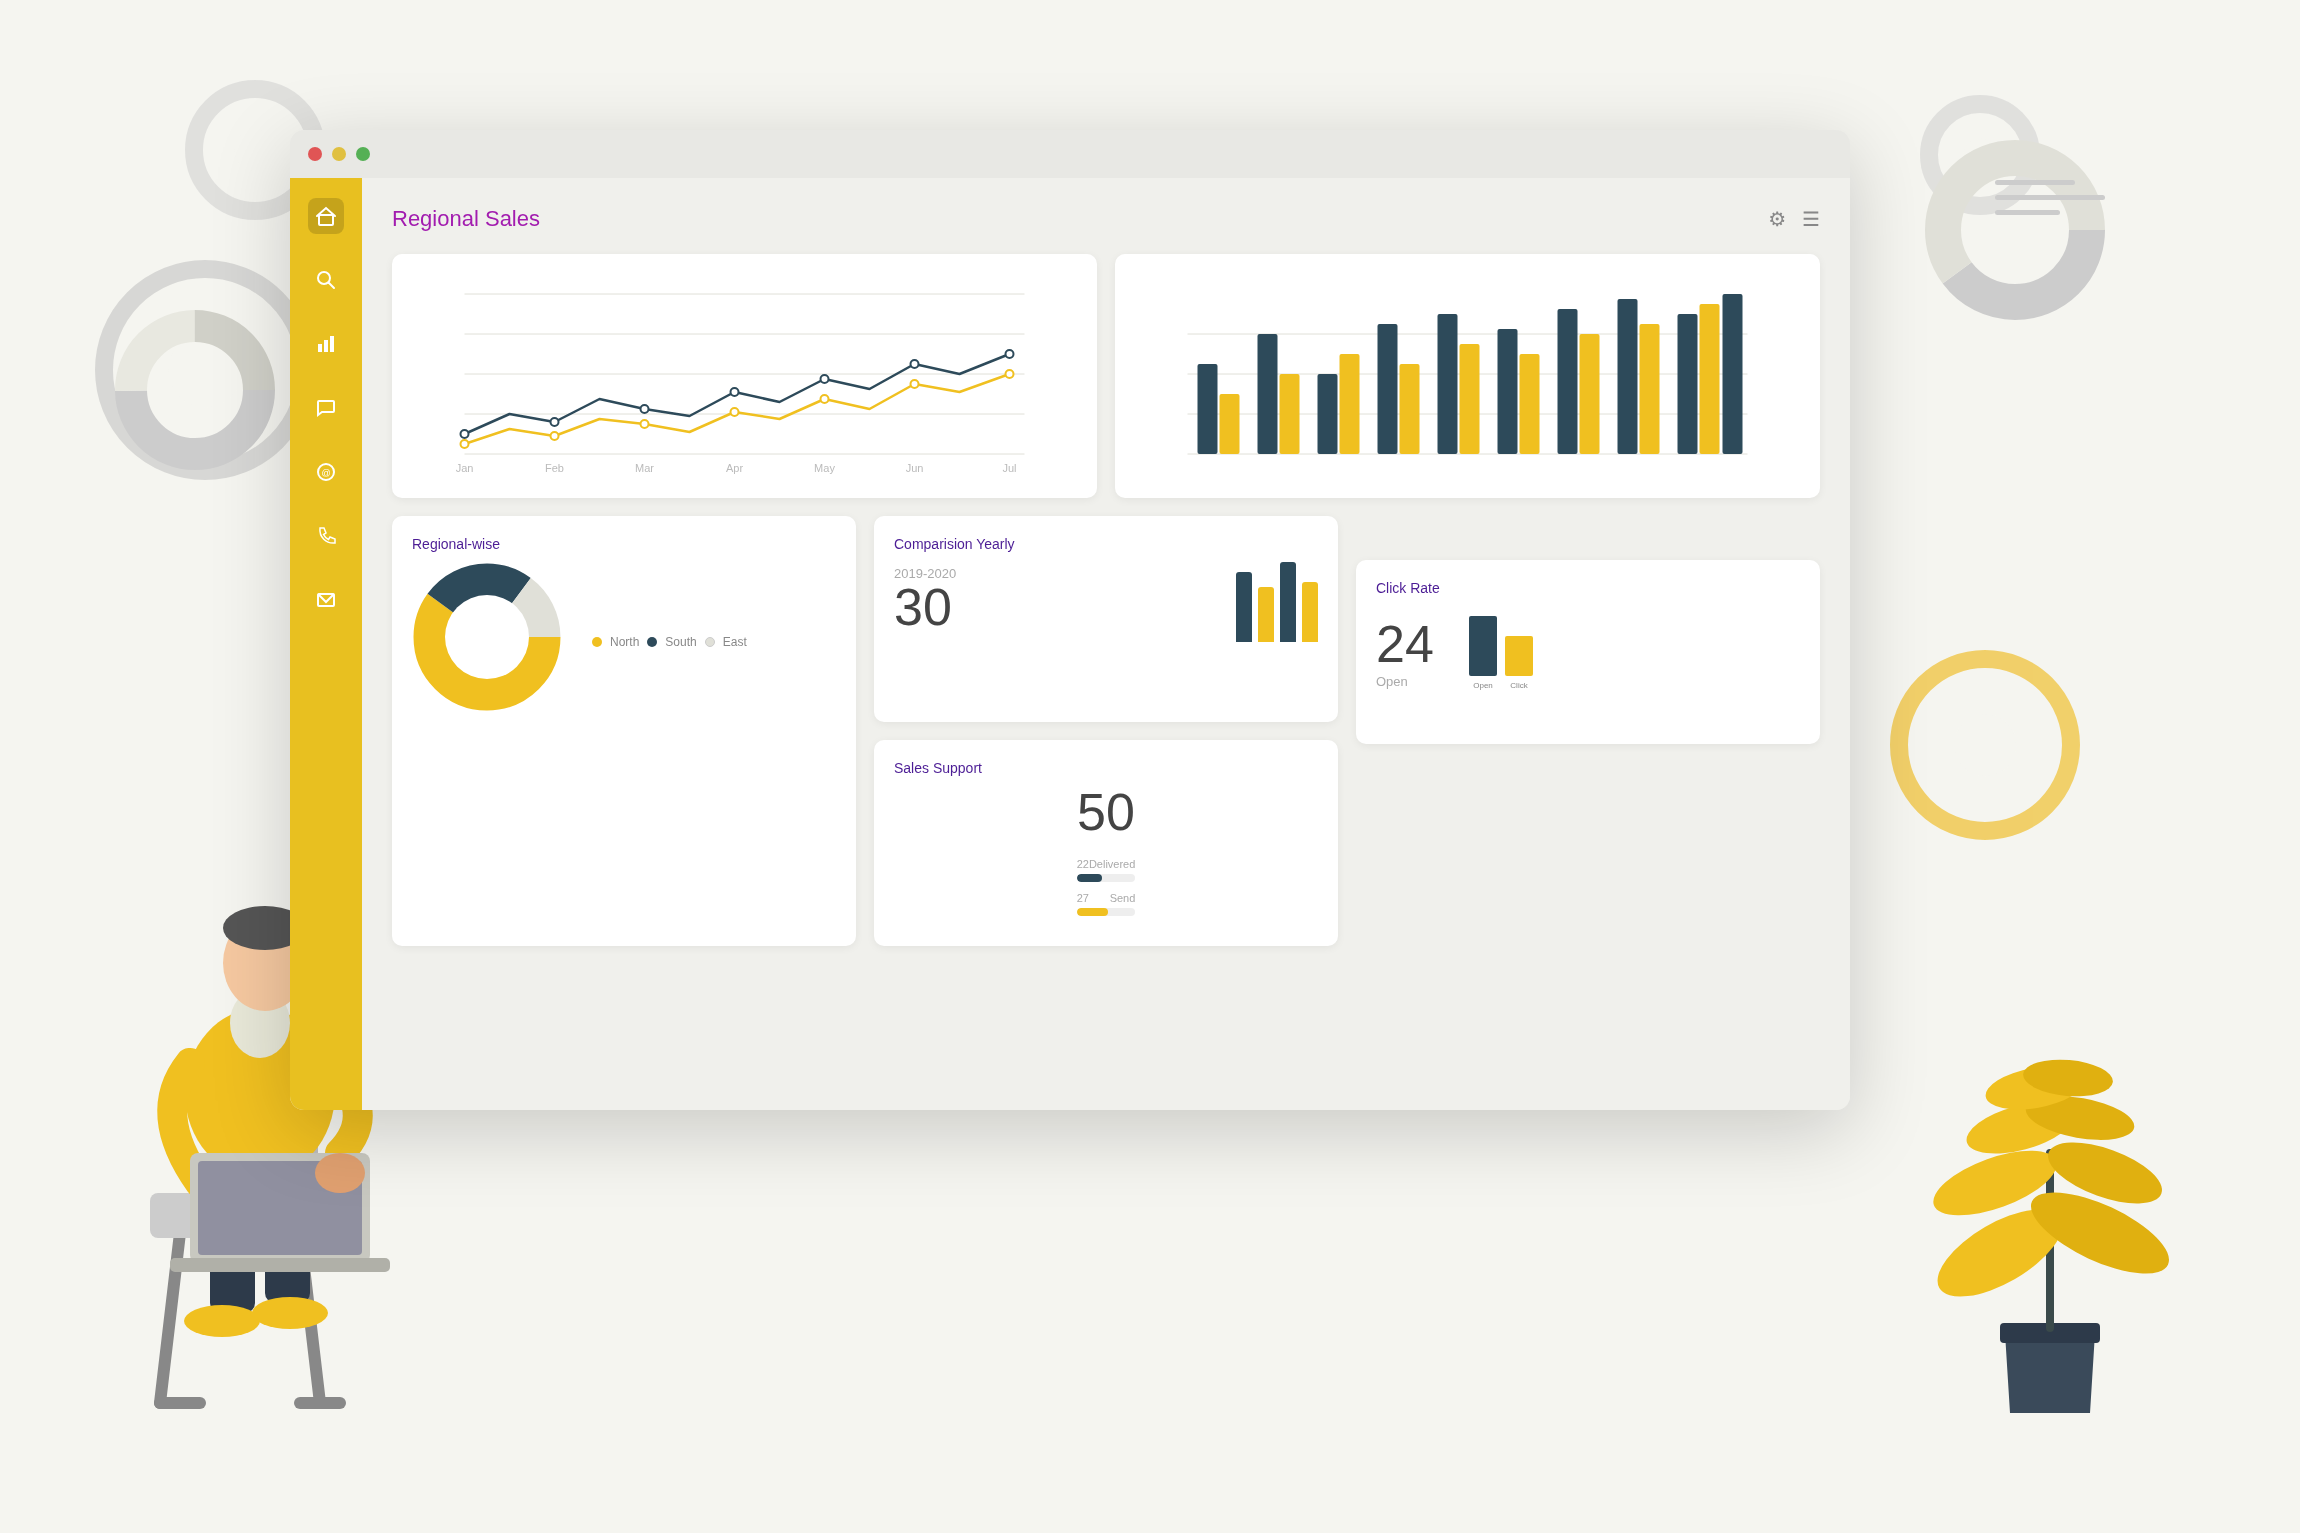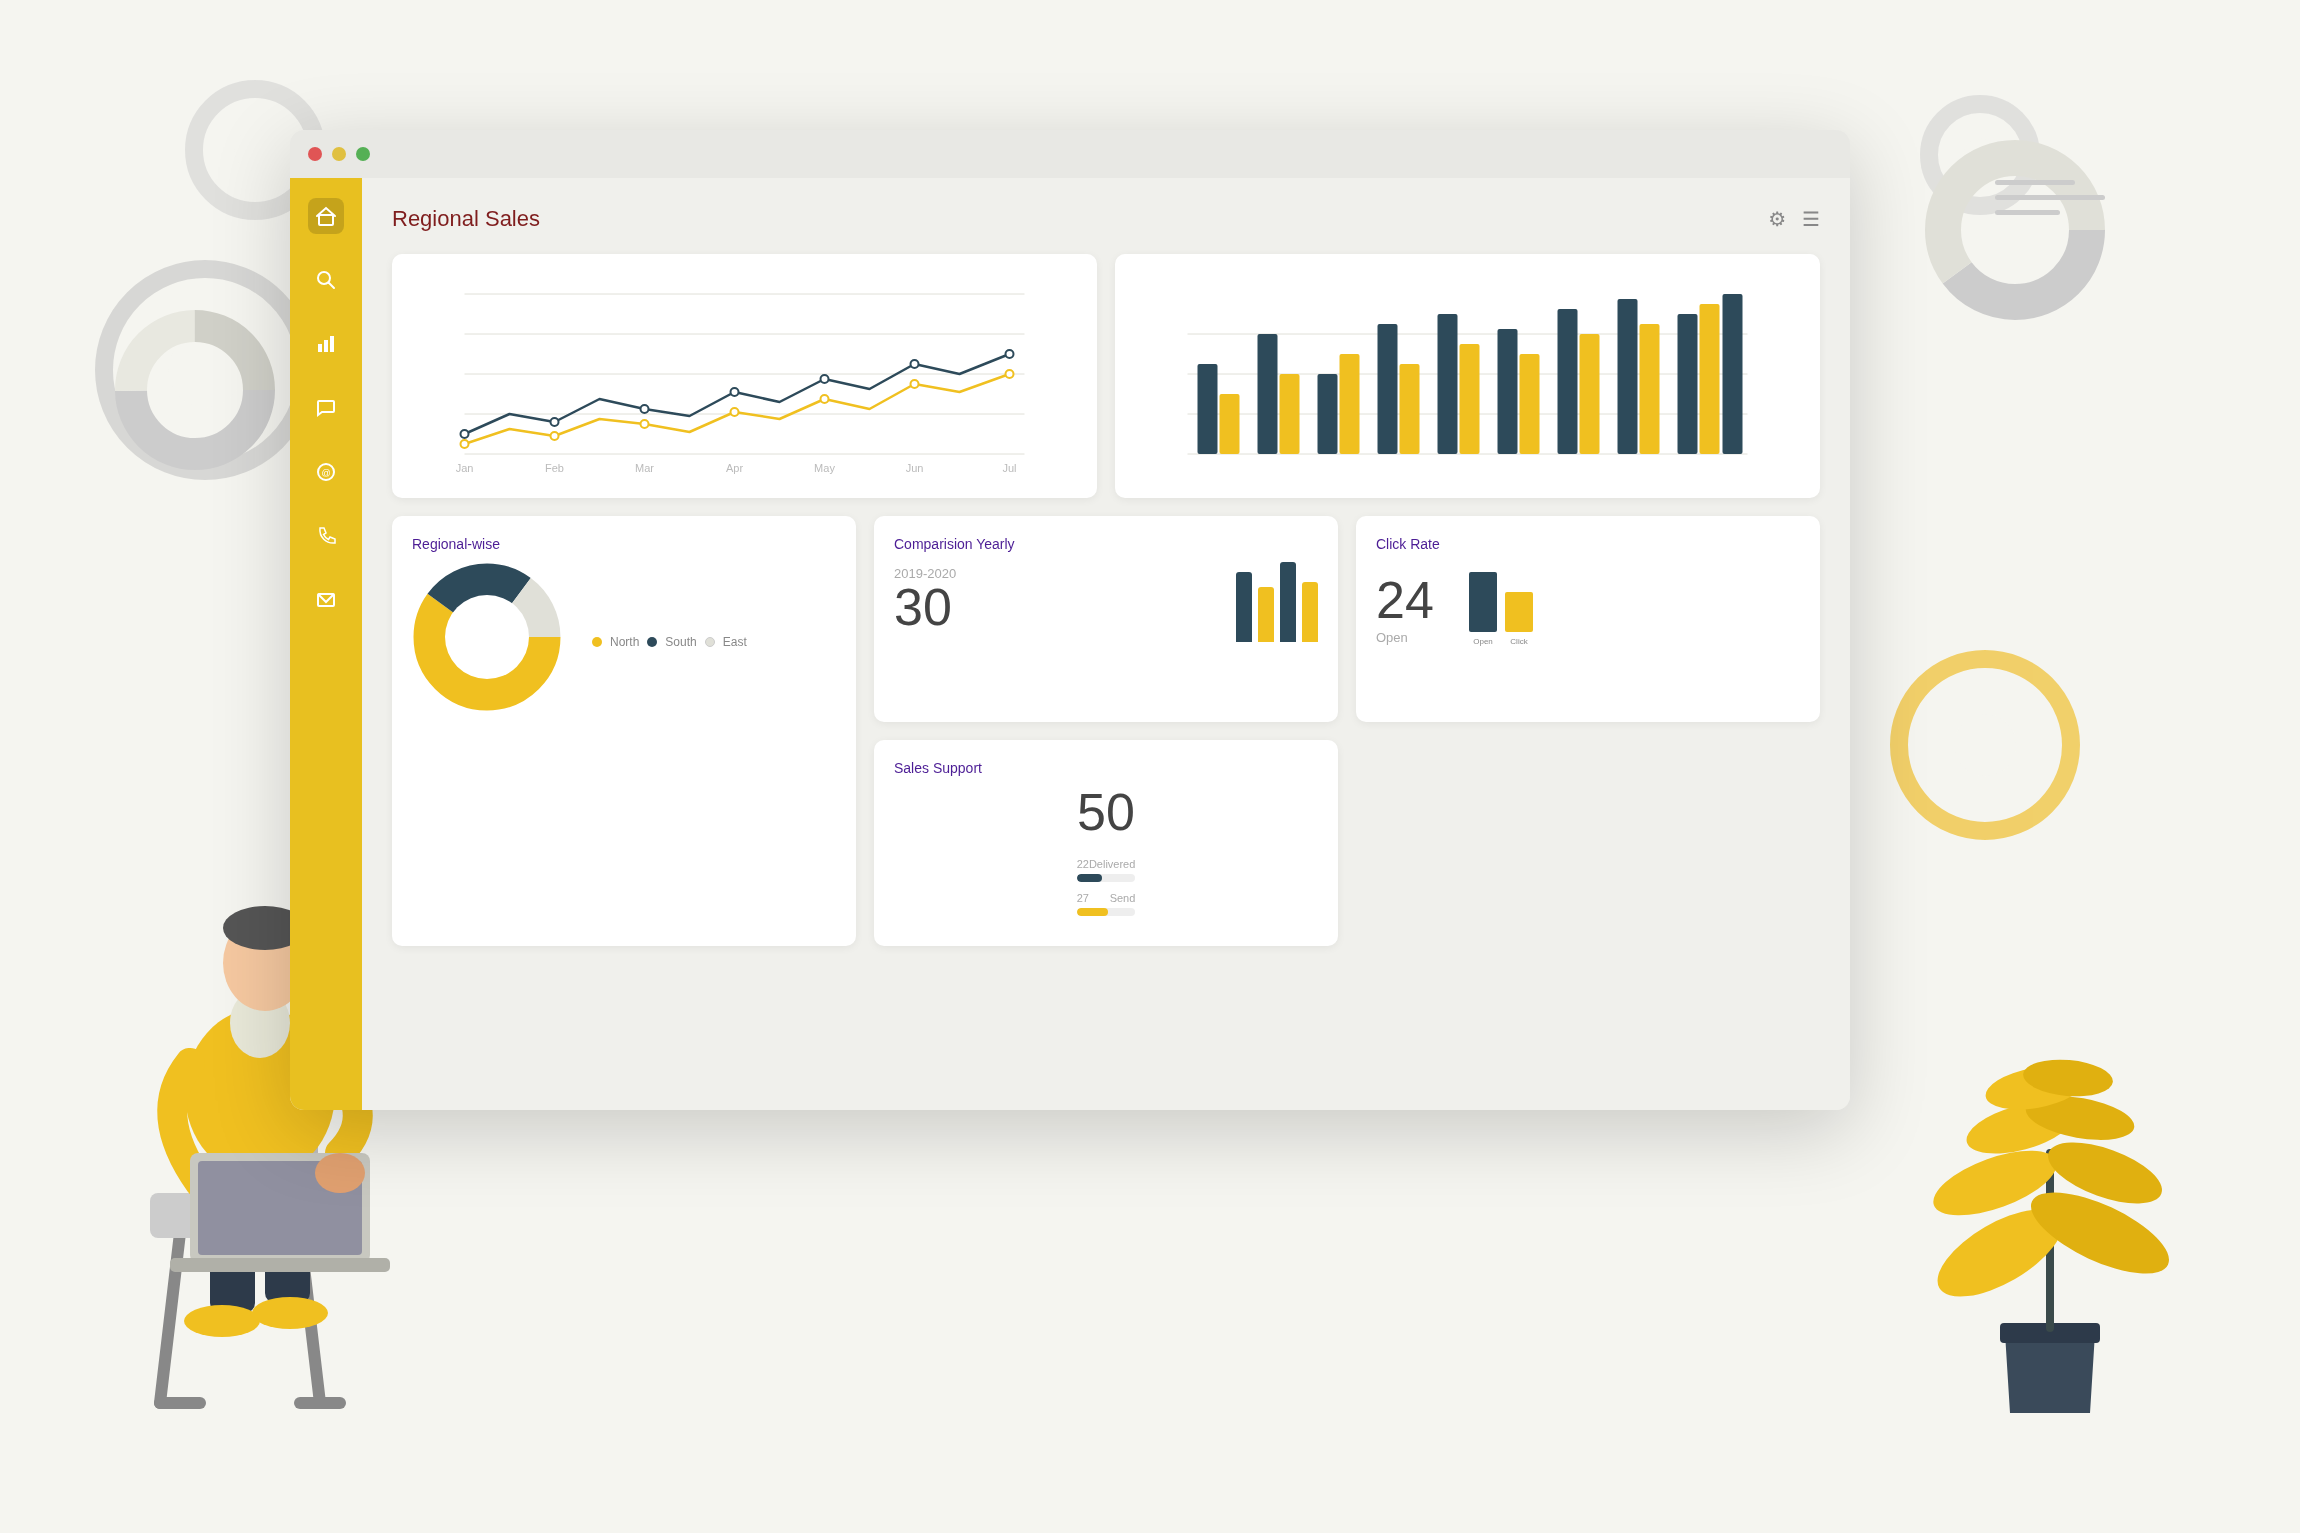--- a/index.html
+++ b/index.html
@@ -143,21 +143,21 @@
 
     .page-header {
       display: flex;
       justify-content: space-between;
       align-items: center;
       margin-bottom: 22px;
     }
 
     .page-title {
       font-size: 22px;
-      color: #7f1d1d;
+      color: #a21caf;
       font-weight: 400;
     }
 
     .header-actions {
       display: flex;
       gap: 16px;
       align-items: center;
     }
 
     .header-icon {
@@ -624,21 +624,21 @@
                   </div>
                   <div class="progress-bar-track">
                     <div class="progress-bar-fill" style="width: 54%; background: #f0c020;"></div>
                   </div>
                 </div>
               </div>
             </div>
           </div>
         </div>
 
-        <div style="display: grid; grid-template-rows: 1fr 1fr; gap: 18px;">
+        <div style="display: grid; grid-template-rows: 1fr 1fr; gap: 18px; margin-top: 44px;">
 
           <div class="chart-card">
             <div class="card-label">Click Rate</div>
             <div style="display: flex; align-items: center; gap: 20px;">
               <div>
                 <div class="card-number-large">24</div>
                 <div class="card-sublabel">Open</div>
               </div>
               <div>
                 <svg viewBox="0 0 100 90" width="110" height="90">

